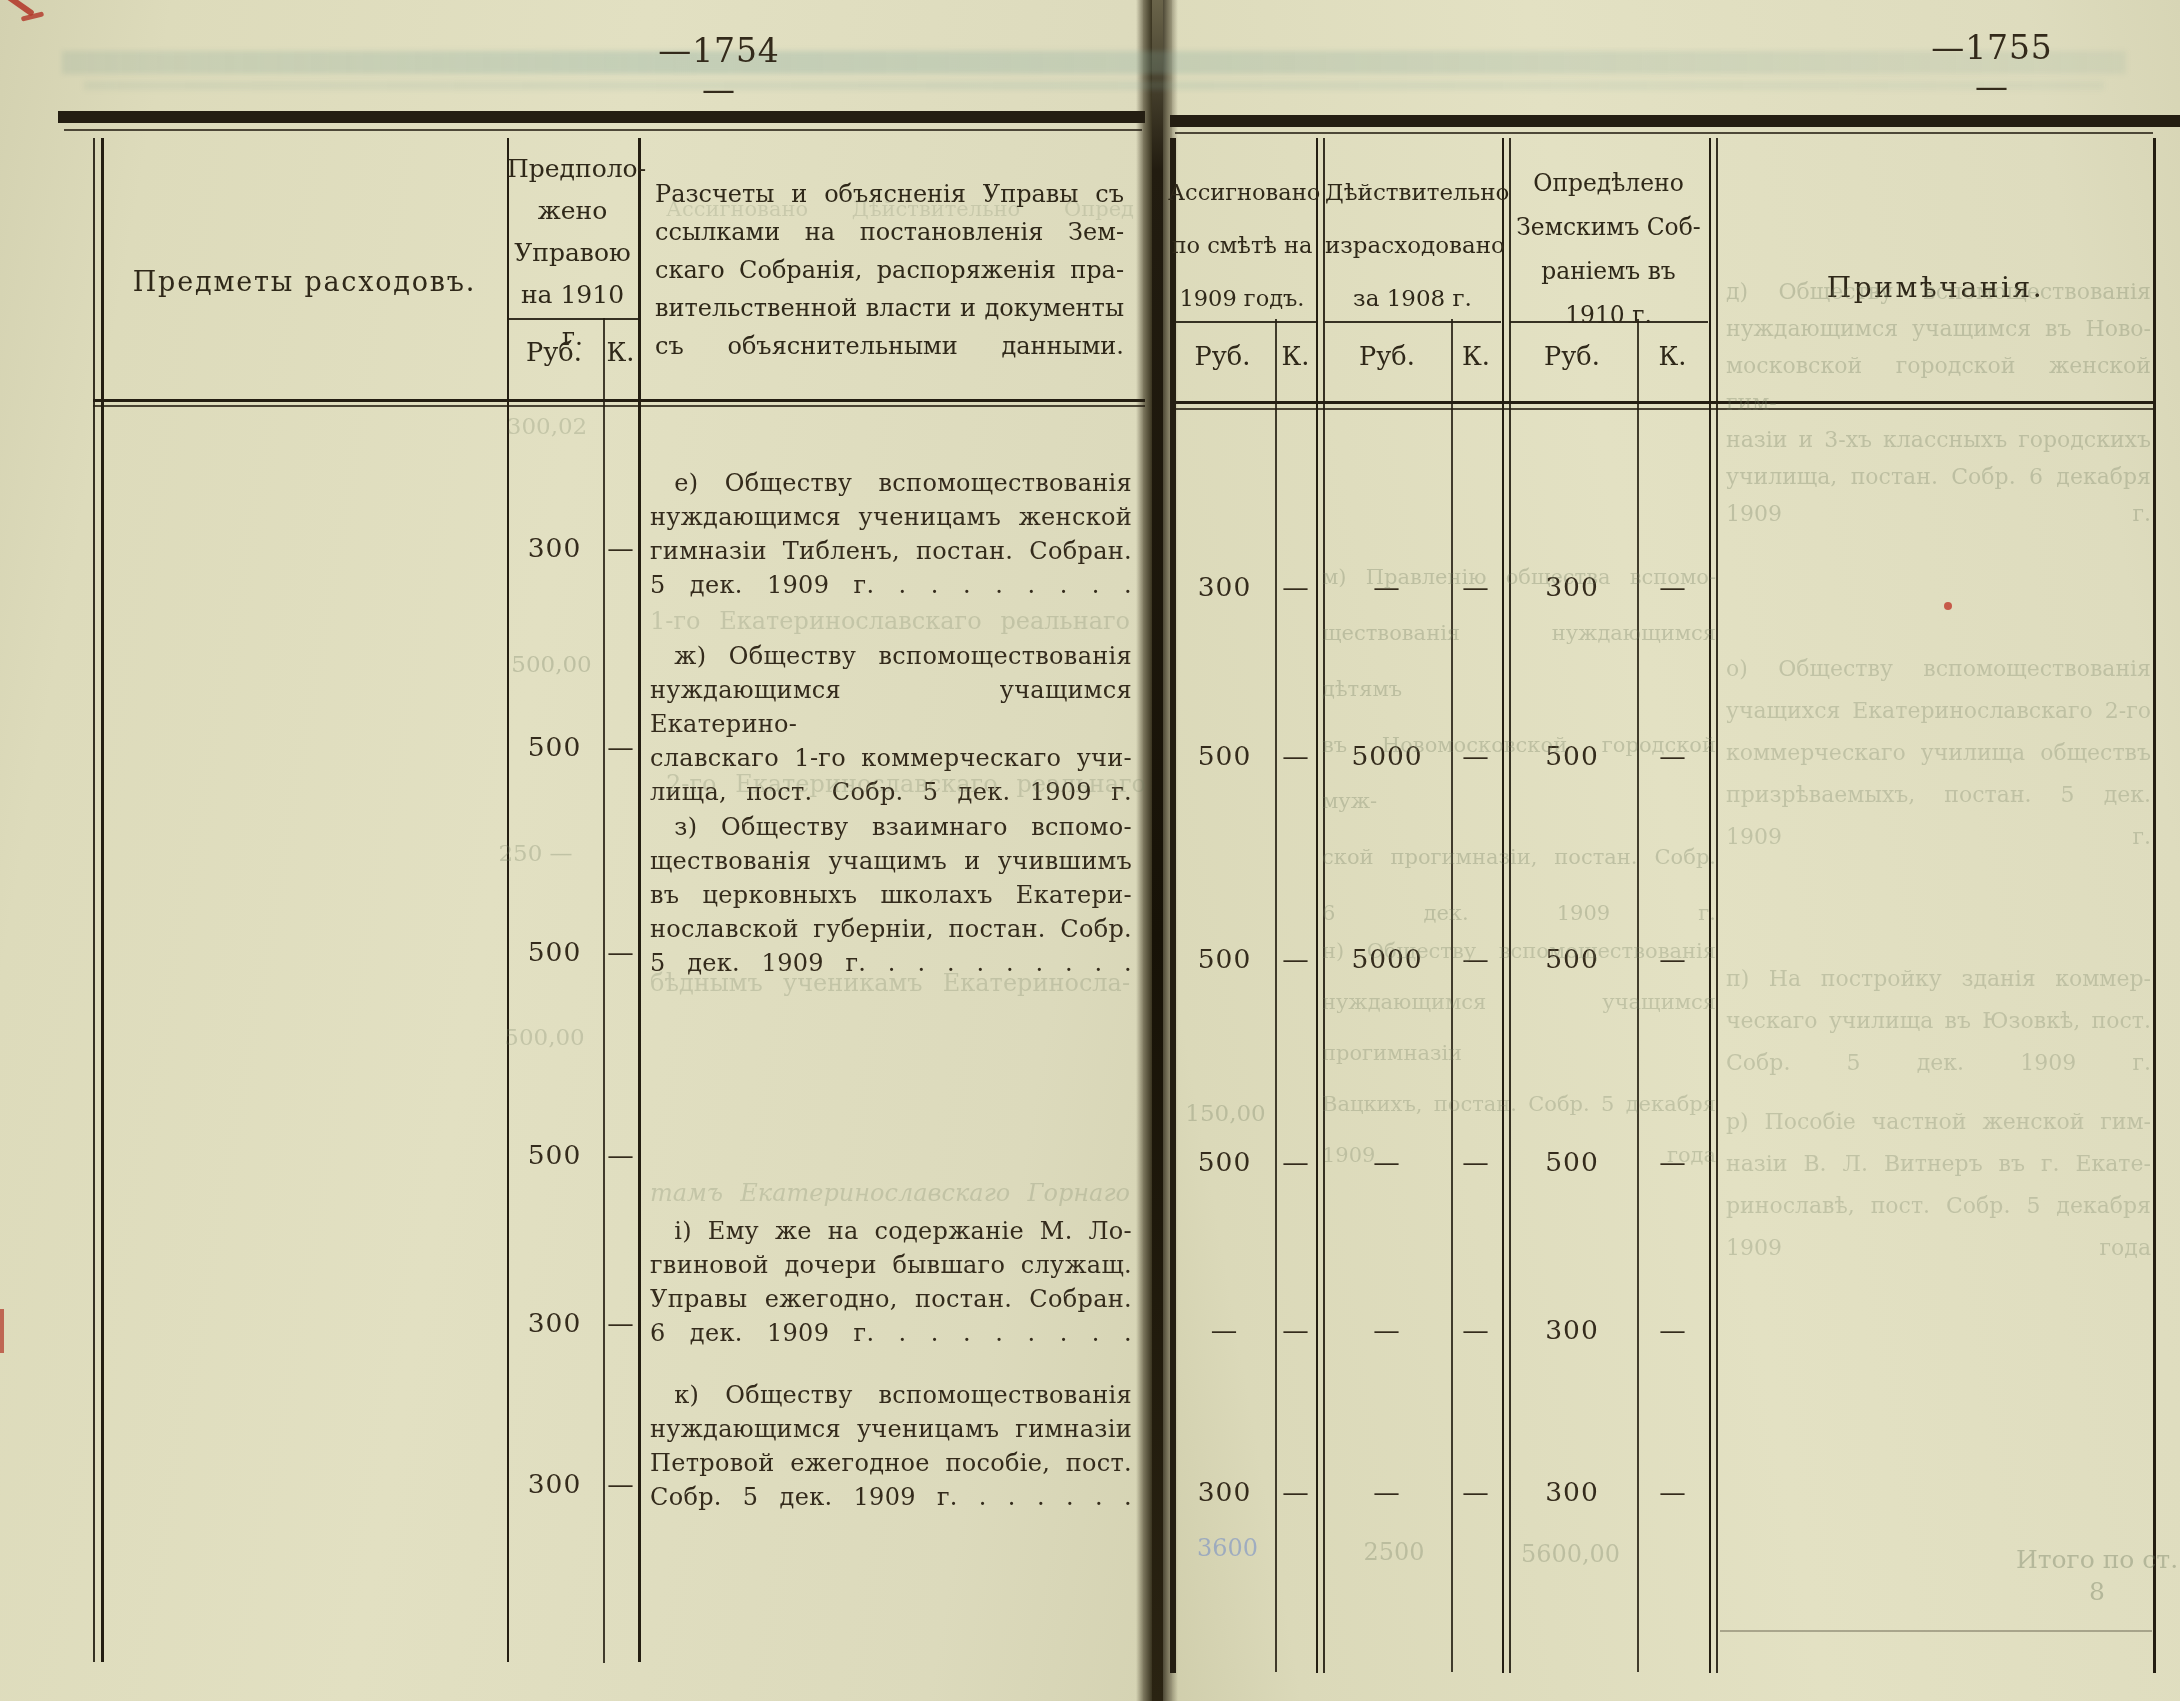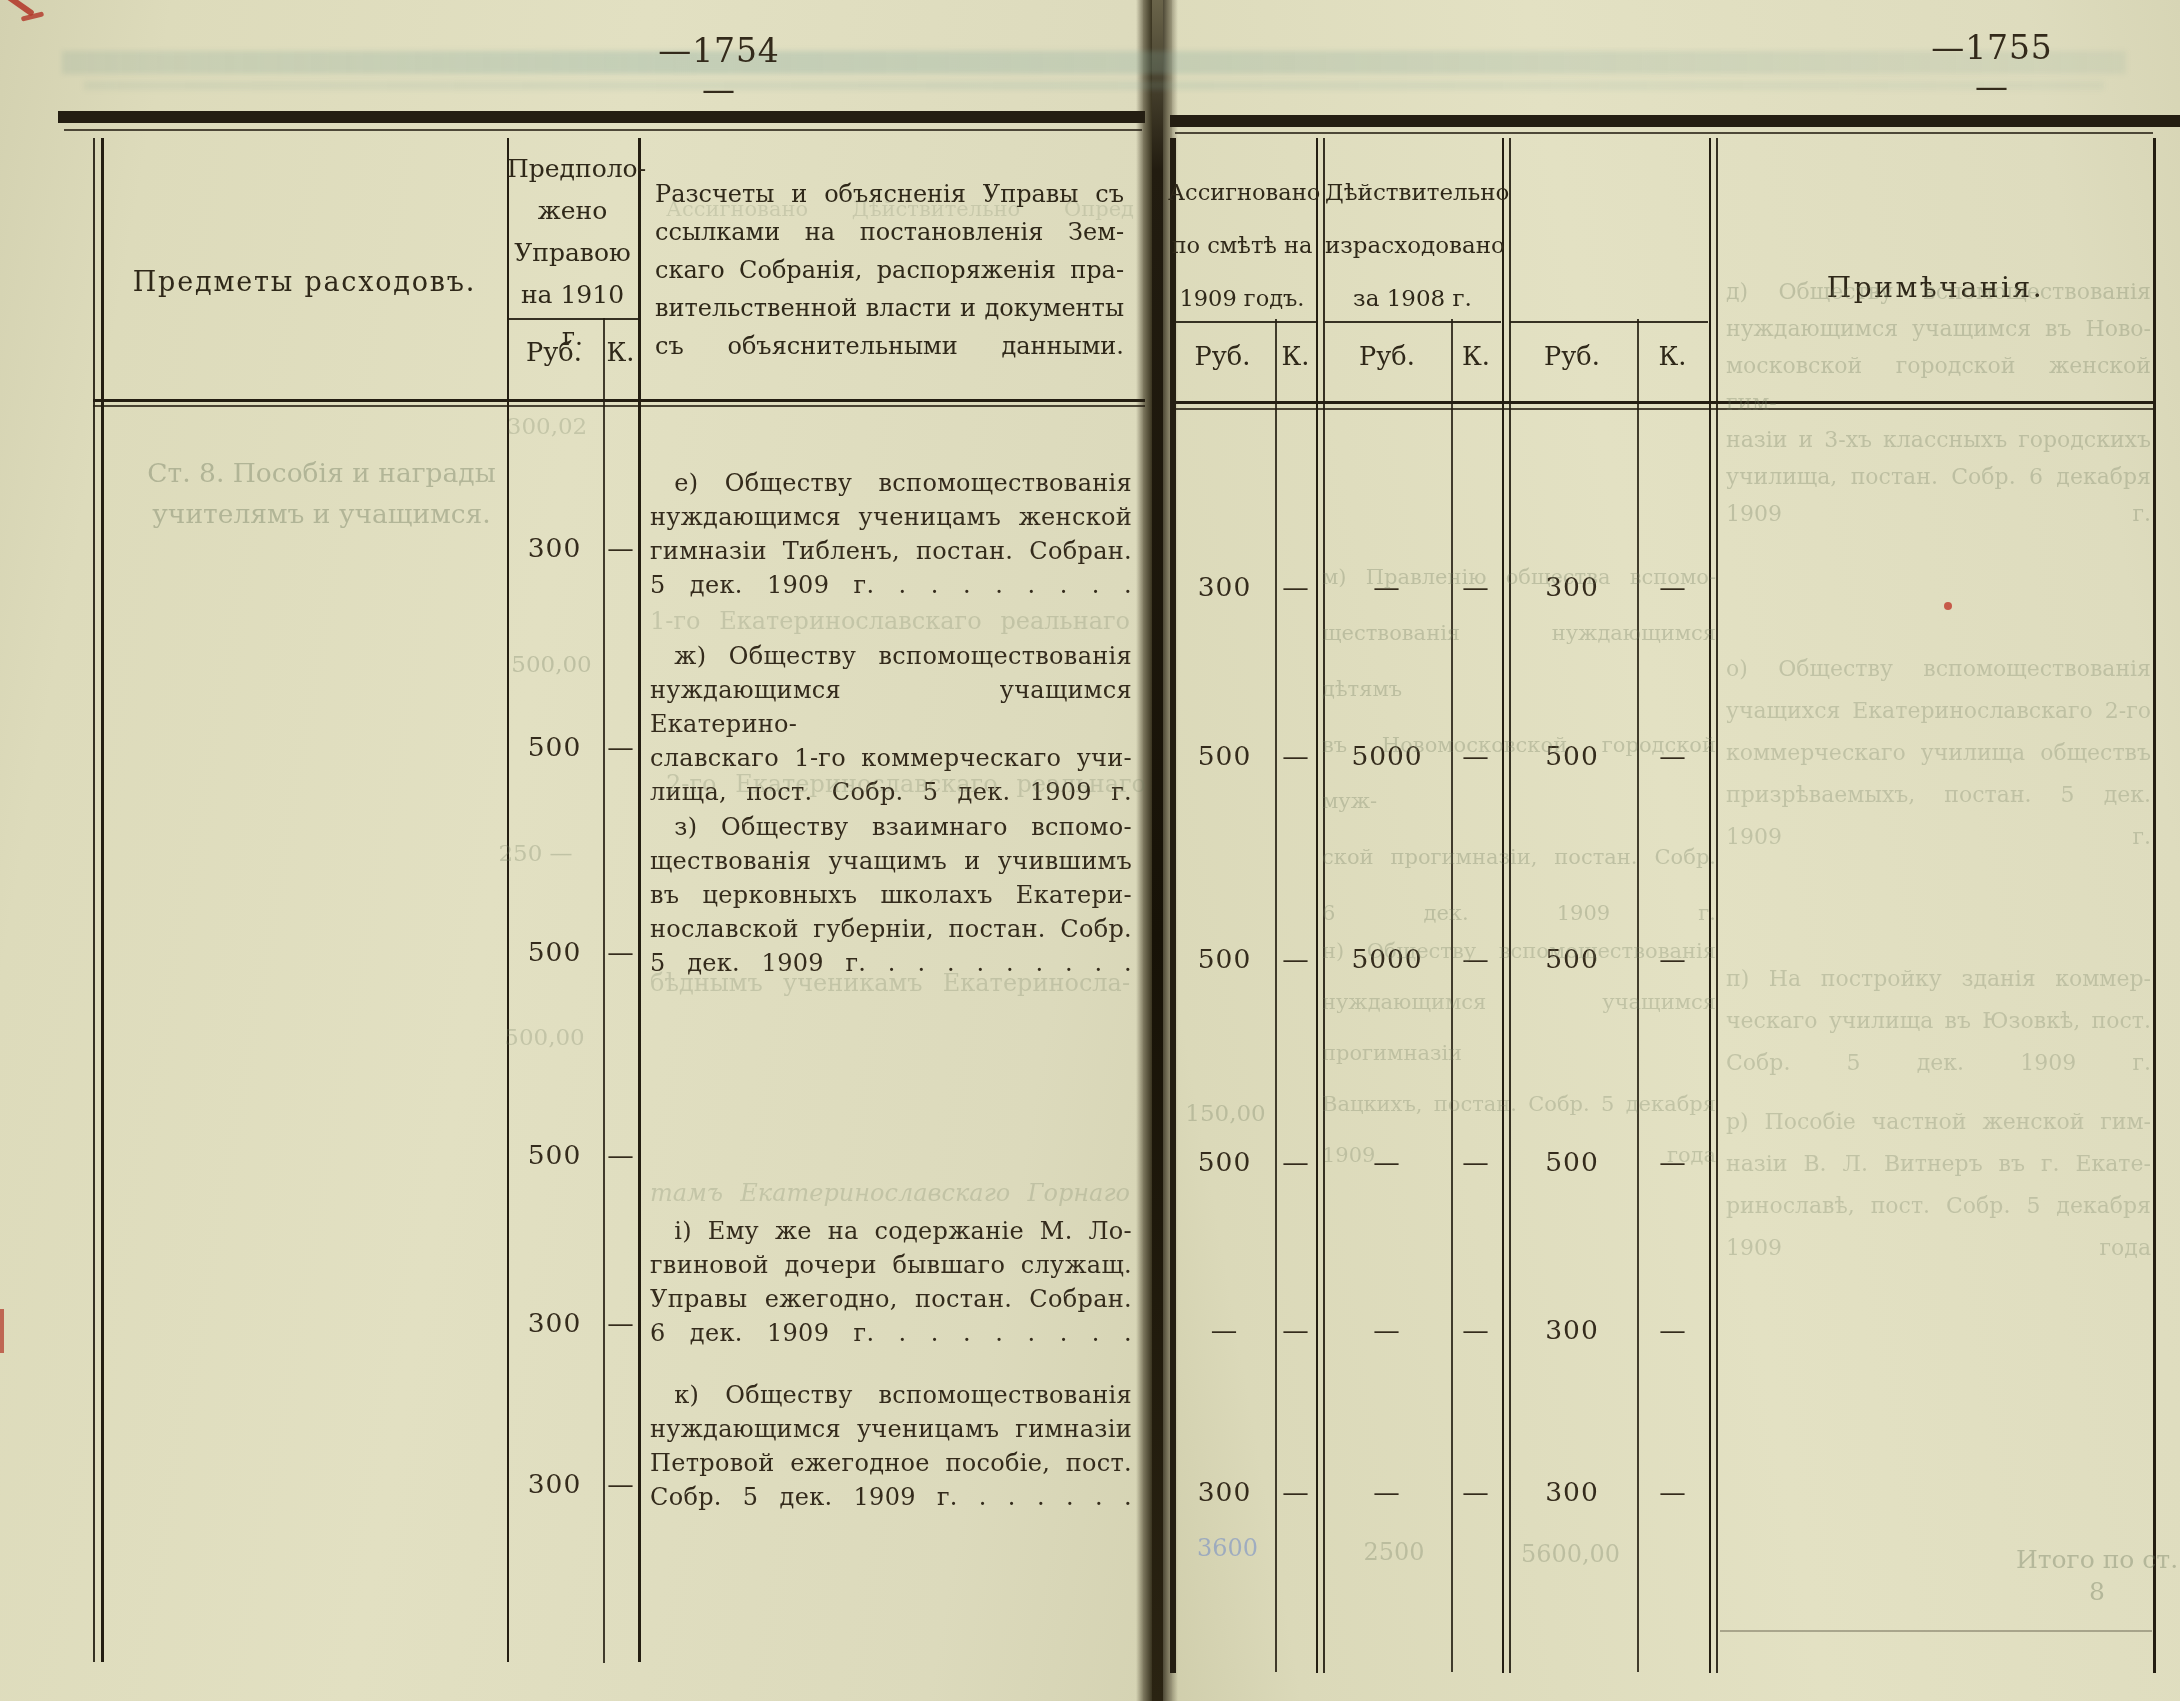--- a/index.html
+++ b/index.html
@@ -90,20 +90,24 @@
 ссылками на постановленія Зем-
 скаго Собранія, распоряженія пра-
 вительственной власти и документы
 съ объяснительными данными.</div>
     <div style="position: absolute; left: 1168px; top: 166px; width: 148px; font-size: 22.5px; line-height: 53px; text-align: center; white-space: pre-line; color: rgb(47, 40, 25);">Ассигновано
 по смѣтѣ на
 1909 годъ.</div>
     <div style="position: absolute; left: 1325px; top: 166px; width: 175px; font-size: 23px; line-height: 53px; text-align: center; white-space: pre-line; color: rgb(47, 40, 25);">Дѣйствительно
 израсходовано
 за 1908 г.</div>
+    <div style="position: absolute; left: 1510px; top: 161px; width: 197px; font-size: 23.4px; line-height: 44px; text-align: center; white-space: pre-line; color: rgb(47, 40, 25);">Опредѣлено
+Земскимъ Соб-
+раніемъ въ
+1910 г.</div>
     <div style="position: absolute; left: 510px; top: 335px; width: 88px; font-size: 25.6px; line-height: 34px; text-align: center; white-space: pre-line; color: rgb(47, 40, 25);">Руб.</div>
     <div style="position: absolute; left: 603px; top: 335px; width: 35px; font-size: 25.6px; line-height: 34px; text-align: center; white-space: pre-line; color: rgb(47, 40, 25);">К.</div>
     <div style="position: absolute; left: 1173px; top: 339px; width: 99px; font-size: 25.6px; line-height: 34px; text-align: center; white-space: pre-line; color: rgb(47, 40, 25);">Руб.</div>
     <div style="position: absolute; left: 1275px; top: 339px; width: 41px; font-size: 25.6px; line-height: 34px; text-align: center; white-space: pre-line; color: rgb(47, 40, 25);">К.</div>
     <div style="position: absolute; left: 1325px; top: 339px; width: 124px; font-size: 25.6px; line-height: 34px; text-align: center; white-space: pre-line; color: rgb(47, 40, 25);">Руб.</div>
     <div style="position: absolute; left: 1451px; top: 339px; width: 50px; font-size: 25.6px; line-height: 34px; text-align: center; white-space: pre-line; color: rgb(47, 40, 25);">К.</div>
     <div style="position: absolute; left: 1510px; top: 339px; width: 124px; font-size: 25.6px; line-height: 34px; text-align: center; white-space: pre-line; color: rgb(47, 40, 25);">Руб.</div>
     <div style="position: absolute; left: 1637px; top: 339px; width: 71px; font-size: 25.6px; line-height: 34px; text-align: center; white-space: pre-line; color: rgb(47, 40, 25);">К.</div>
     <div style="position: absolute; left: 650px; top: 466px; width: 482px; font-size: 24px; line-height: 34px; white-space: pre-line; text-align: justify; text-align-last: justify; letter-spacing: 0.3px; color: rgb(52, 43, 28);"> е) Обществу вспомоществованія
 нуждающимся ученицамъ женской
@@ -167,22 +171,20 @@
 Петровой ежегодное пособіе, пост.
 Собр. 5 дек. 1909 г. . . . . . .</div>
     <div style="position: absolute; left: 507px; top: 1467px; width: 95px; font-size: 26.5px; line-height: 34px; text-align: center; letter-spacing: 0.9px; color: rgb(52, 43, 28);">300</div>
     <div style="position: absolute; left: 603px; top: 1467px; width: 35px; font-size: 26.5px; line-height: 34px; text-align: center; color: rgb(52, 43, 28);">—</div>
     <div style="position: absolute; left: 1176px; top: 1475px; width: 97px; font-size: 26.5px; line-height: 34px; text-align: center; letter-spacing: 0.9px; color: rgb(52, 43, 28);">300</div>
     <div style="position: absolute; left: 1275px; top: 1475px; width: 41px; font-size: 26.5px; line-height: 34px; text-align: center; color: rgb(52, 43, 28);">—</div>
     <div style="position: absolute; left: 1325px; top: 1475px; width: 124px; font-size: 26.5px; line-height: 34px; text-align: center; letter-spacing: 0.9px; color: rgb(52, 43, 28);">—</div>
     <div style="position: absolute; left: 1451px; top: 1475px; width: 49px; font-size: 26.5px; line-height: 34px; text-align: center; color: rgb(52, 43, 28);">—</div>
     <div style="position: absolute; left: 1510px; top: 1475px; width: 124px; font-size: 26.5px; line-height: 34px; text-align: center; letter-spacing: 0.9px; color: rgb(52, 43, 28);">300</div>
     <div style="position: absolute; left: 1637px; top: 1475px; width: 71px; font-size: 26.5px; line-height: 34px; text-align: center; color: rgb(52, 43, 28);">—</div>
-    <div style="position: absolute; left: 132px; top: 452px; width: 379px; font-size: 26.5px; line-height: 41px; text-align: center; white-space: pre-line; color: rgb(111, 122, 94); opacity: 0.4; filter: blur(0.5px);">Ст. 8. Пособія и награды
-учителямъ и учащимся.</div>
     <div style="position: absolute; left: 666px; top: 194px; width: 468px; font-size: 21px; line-height: 30px; text-align: justify; white-space: pre-line; color: rgb(111, 122, 94); opacity: 0.2; filter: blur(0.5px); text-align-last: justify;">Ассигновано    Дѣйствительно    Опред</div>
     <div style="position: absolute; left: 650px; top: 605px; width: 480px; font-size: 24px; line-height: 32px; text-align: justify; white-space: pre-line; color: rgb(111, 122, 94); opacity: 0.24; filter: blur(0.5px); text-align-last: justify;">1-го Екатеринославскаго реальнаго</div>
     <div style="position: absolute; left: 666px; top: 768px; width: 480px; font-size: 24px; line-height: 32px; text-align: justify; white-space: pre-line; color: rgb(111, 122, 94); opacity: 0.24; filter: blur(0.5px); text-align-last: justify;">2-го Екатеринославскаго реальнаго</div>
     <div style="position: absolute; left: 650px; top: 967px; width: 480px; font-size: 24px; line-height: 32px; text-align: justify; white-space: pre-line; color: rgb(111, 122, 94); opacity: 0.24; filter: blur(0.5px); text-align-last: justify;">бѣднымъ ученикамъ Екатериносла-</div>
     <div style="position: absolute; left: 650px; top: 1177px; width: 480px; font-size: 24px; line-height: 32px; text-align: justify; white-space: pre-line; color: rgb(111, 122, 94); opacity: 0.24; filter: blur(0.5px); text-align-last: justify; font-style: italic;">тамъ Екатеринославскаго Горнаго</div>
     <div style="position: absolute; left: 494px; top: 411px; width: 106px; font-size: 23px; line-height: 30px; text-align: center; white-space: pre-line; color: rgb(111, 122, 94); opacity: 0.25; filter: blur(0.5px);">300,02</div>
     <div style="position: absolute; left: 501px; top: 649px; width: 101px; font-size: 23px; line-height: 30px; text-align: center; white-space: pre-line; color: rgb(111, 122, 94); opacity: 0.3; filter: blur(0.5px);">500,00</div>
     <div style="position: absolute; left: 485px; top: 838px; width: 101px; font-size: 23px; line-height: 30px; text-align: center; white-space: pre-line; color: rgb(111, 122, 94); opacity: 0.28; filter: blur(0.5px);">250 —</div>
     <div style="position: absolute; left: 494px; top: 1022px; width: 101px; font-size: 23px; line-height: 30px; text-align: center; white-space: pre-line; color: rgb(111, 122, 94); opacity: 0.26; filter: blur(0.5px);">500,00</div>
     <div style="position: absolute; left: 1726px; top: 273px; width: 425px; font-size: 22px; line-height: 37px; text-align: justify; white-space: pre-line; color: rgb(111, 122, 94); opacity: 0.3; filter: blur(0.5px); text-align-last: justify;">д) Обществу вспомоществованія

